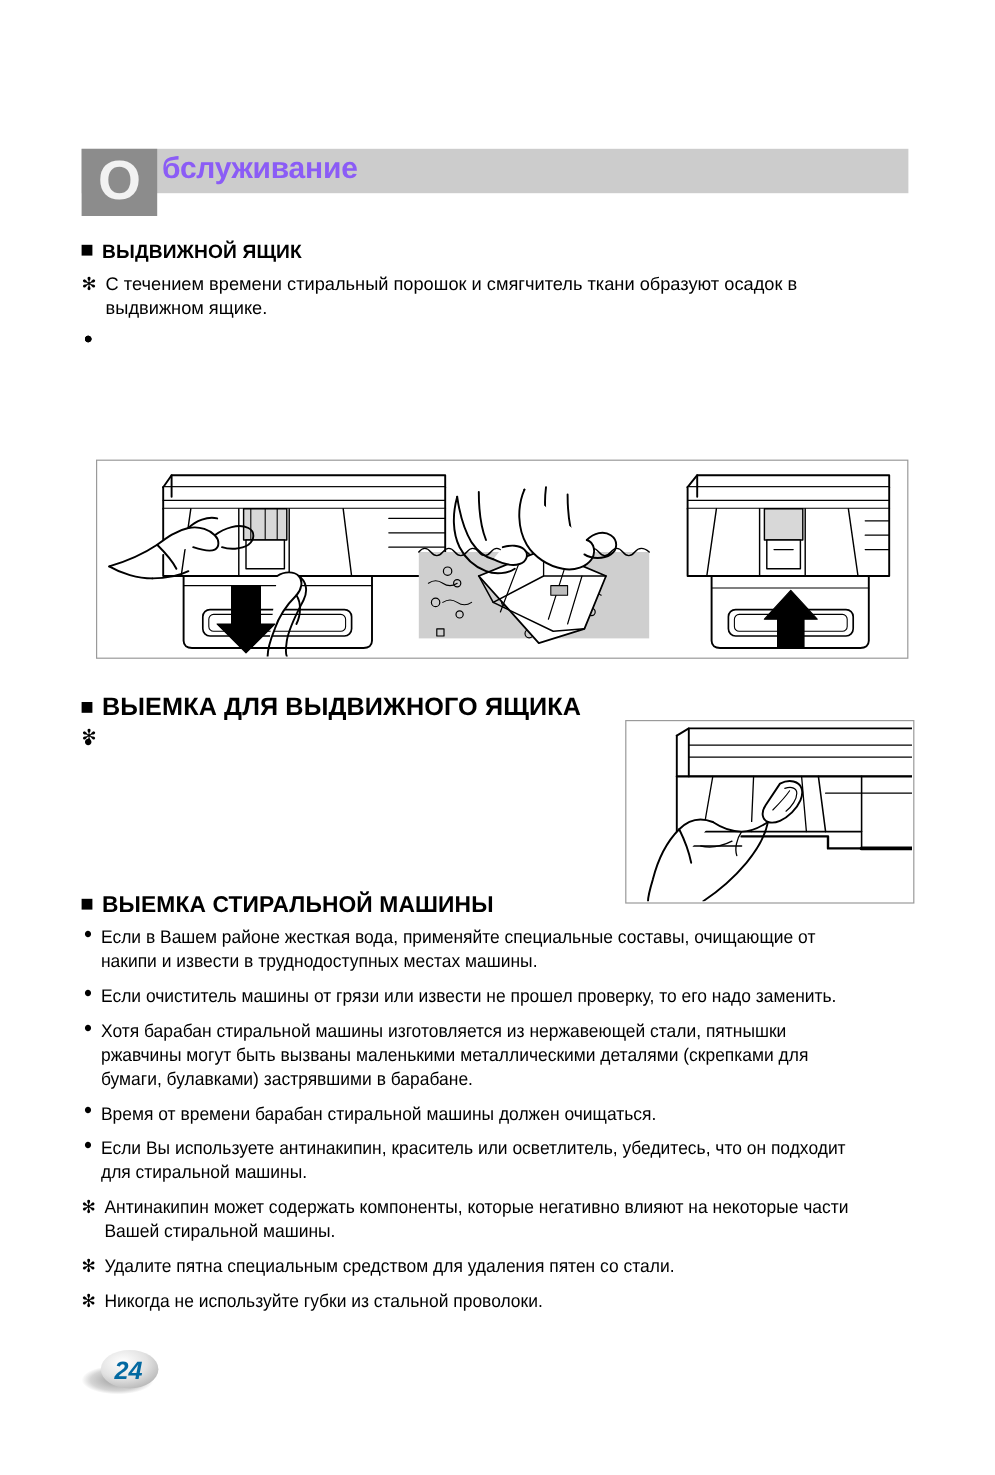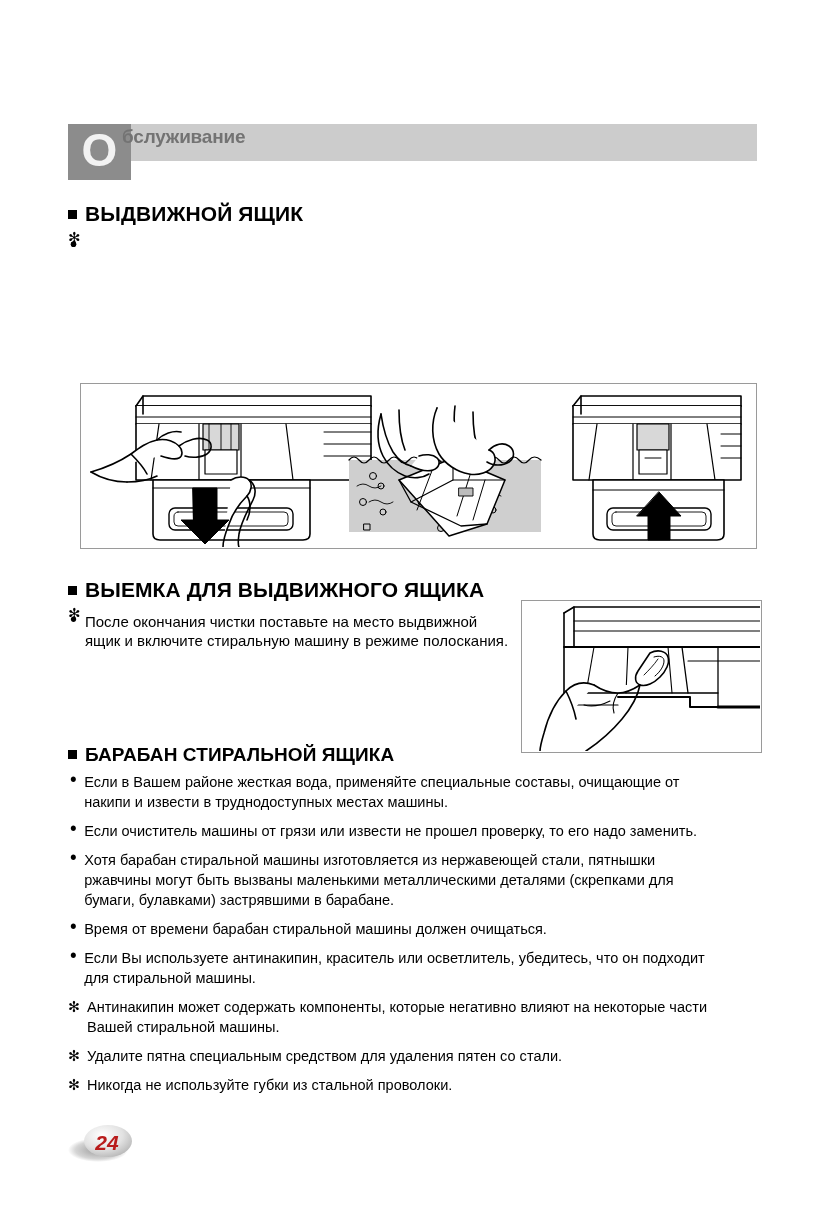--- a/index.html
+++ b/index.html
@@ -34,44 +34,44 @@
     background: #8c8c8c;
     color: #f2f2f2;
     font-size: 46px;
     font-weight: bold;
     line-height: 52px;
     text-align: center;
     letter-spacing: 0;
   }
   .header-title {
     position: absolute;
-    left: 122px;
+    left: 135px;
     top: 126px;
-    font-size: 19px;
+    font-size: 25px;
     font-weight: bold;
     letter-spacing: -0.2px;
-    color: #737373;
+    color: #8b5cf6;
   }
 
   
   .section-heading {
     position: absolute;
     font-weight: bold;
     color: #000;
     white-space: nowrap;
   }
   .section-heading .sq {
     display: inline-block;
     width: 9px;
     height: 9px;
     background: #000;
     margin-right: 8px;
     vertical-align: 2px;
   }
-  #heading-1 { left: 68px; top: 202px; font-size: 21px; letter-spacing: 0.1px; }
+  #heading-1 { left: 68px; top: 202px; font-size: 16px; letter-spacing: 0.1px; }
   #heading-2 { left: 68px; top: 578px; font-size: 21px;   letter-spacing: 0.1px; }
   #heading-3 { left: 68px; top: 744px; font-size: 19px;   letter-spacing: 0.1px; }
 
   
   .list {
     position: absolute;
   }
   .li {
     position: relative;
     padding-left: 17px;
@@ -128,40 +128,41 @@
   .page-number .num {
     position: absolute;
     left: 0; top: 0;
     width: 78px; height: 46px;
     display: flex;
     align-items: center;
     justify-content: center;
     font-size: 21px;
     font-weight: bold;
     font-style: italic;
-    color: #b91c1c;
+    color: #0369a1;
     padding-left: 4px;
     box-sizing: border-box;
     text-align: center;
   }
 </style>
 </head>
 <body>
 
 <div class="page-header"></div>
 <div class="header-badge">О</div>
 <div class="header-title">бслуживание</div>
 
 <div class="section-heading" id="heading-1">
   <span class="sq"></span><span>ВЫДВИЖНОЙ ЯЩИК</span>
 </div>
 
 <div class="list" id="list-1">
   <div class="li ast-item">
     <span class="marker ast">✻</span>
+    <span>С течением времени стиральный порошок и смягчитель ткани образуют осадок в выдвижном ящике.</span>
   </div>
   <div class="li">
     <span class="marker dot">•</span>
   </div>
   <div class="li">
     <span class="marker dot">•</span>
   </div>
   <div class="li">
     <span class="marker dot">•</span>
   </div>
@@ -299,21 +300,20 @@
 <div class="section-heading" id="heading-2">
   <span class="sq"></span><span>ВЫЕМКА ДЛЯ ВЫДВИЖНОГО ЯЩИКА</span>
 </div>
 
 <div class="list" id="list-2">
   <div class="li ast-item">
     <span class="marker ast">✻</span>
   </div>
   <div class="li">
     <span class="marker dot">•</span>
-    <span>После окончания чистки поставьте на место выдвижной ящик и включите стиральную машину в режиме полоскания.</span>
   </div>
 </div>
 
 <div class="figbox" id="figure-recess">
   <svg width="238" height="150" viewBox="0 0 238 150">
     <g fill="none" stroke="#000" stroke-width="1.6" stroke-linejoin="round" stroke-linecap="round">
 
       <path d="M42 12 L52 6 L238 6"></path>
       <path d="M52 6 L52 46"></path>
       <path d="M42 12 L42 104"></path>
@@ -344,21 +344,21 @@
       <path d="M96 92 C92 98 90 106 92 112" stroke-width="1.1"></path>
       <path d="M72 84 C62 80 52 82 44 90 C34 100 26 116 22 132 C19 142 18 148 18 150" fill="#fff"></path>
       <path d="M118 84 C116 94 110 106 100 118 C90 130 76 142 64 150"></path>
       <path d="M44 90 C48 98 52 108 54 118"></path>
       <path d="M62 104 C70 106 80 104 88 100" stroke-width="1.1"></path>
     </g>
   </svg>
 </div>
 
 <div class="section-heading" id="heading-3">
-  <span class="sq"></span><span>БАРАБАН СТИРАЛЬНОЙ ЯЩИКА</span>
+  <span class="sq"></span><span>ВЫЕМКА СТИРАЛЬНОЙ МАШИНЫ</span>
 </div>
 
 <div class="list" id="list-3">
   <div class="li">
     <span class="marker dot">•</span>
     <span>Если в Вашем районе жесткая вода,  применяйте специальные составы, очищающие от накипи и извести в труднодоступных местах машины.</span>
   </div>
   <div class="li">
     <span class="marker dot">•</span>
     <span>Если очиститель машины от грязи или извести не прошел проверку, то его надо заменить.</span>

